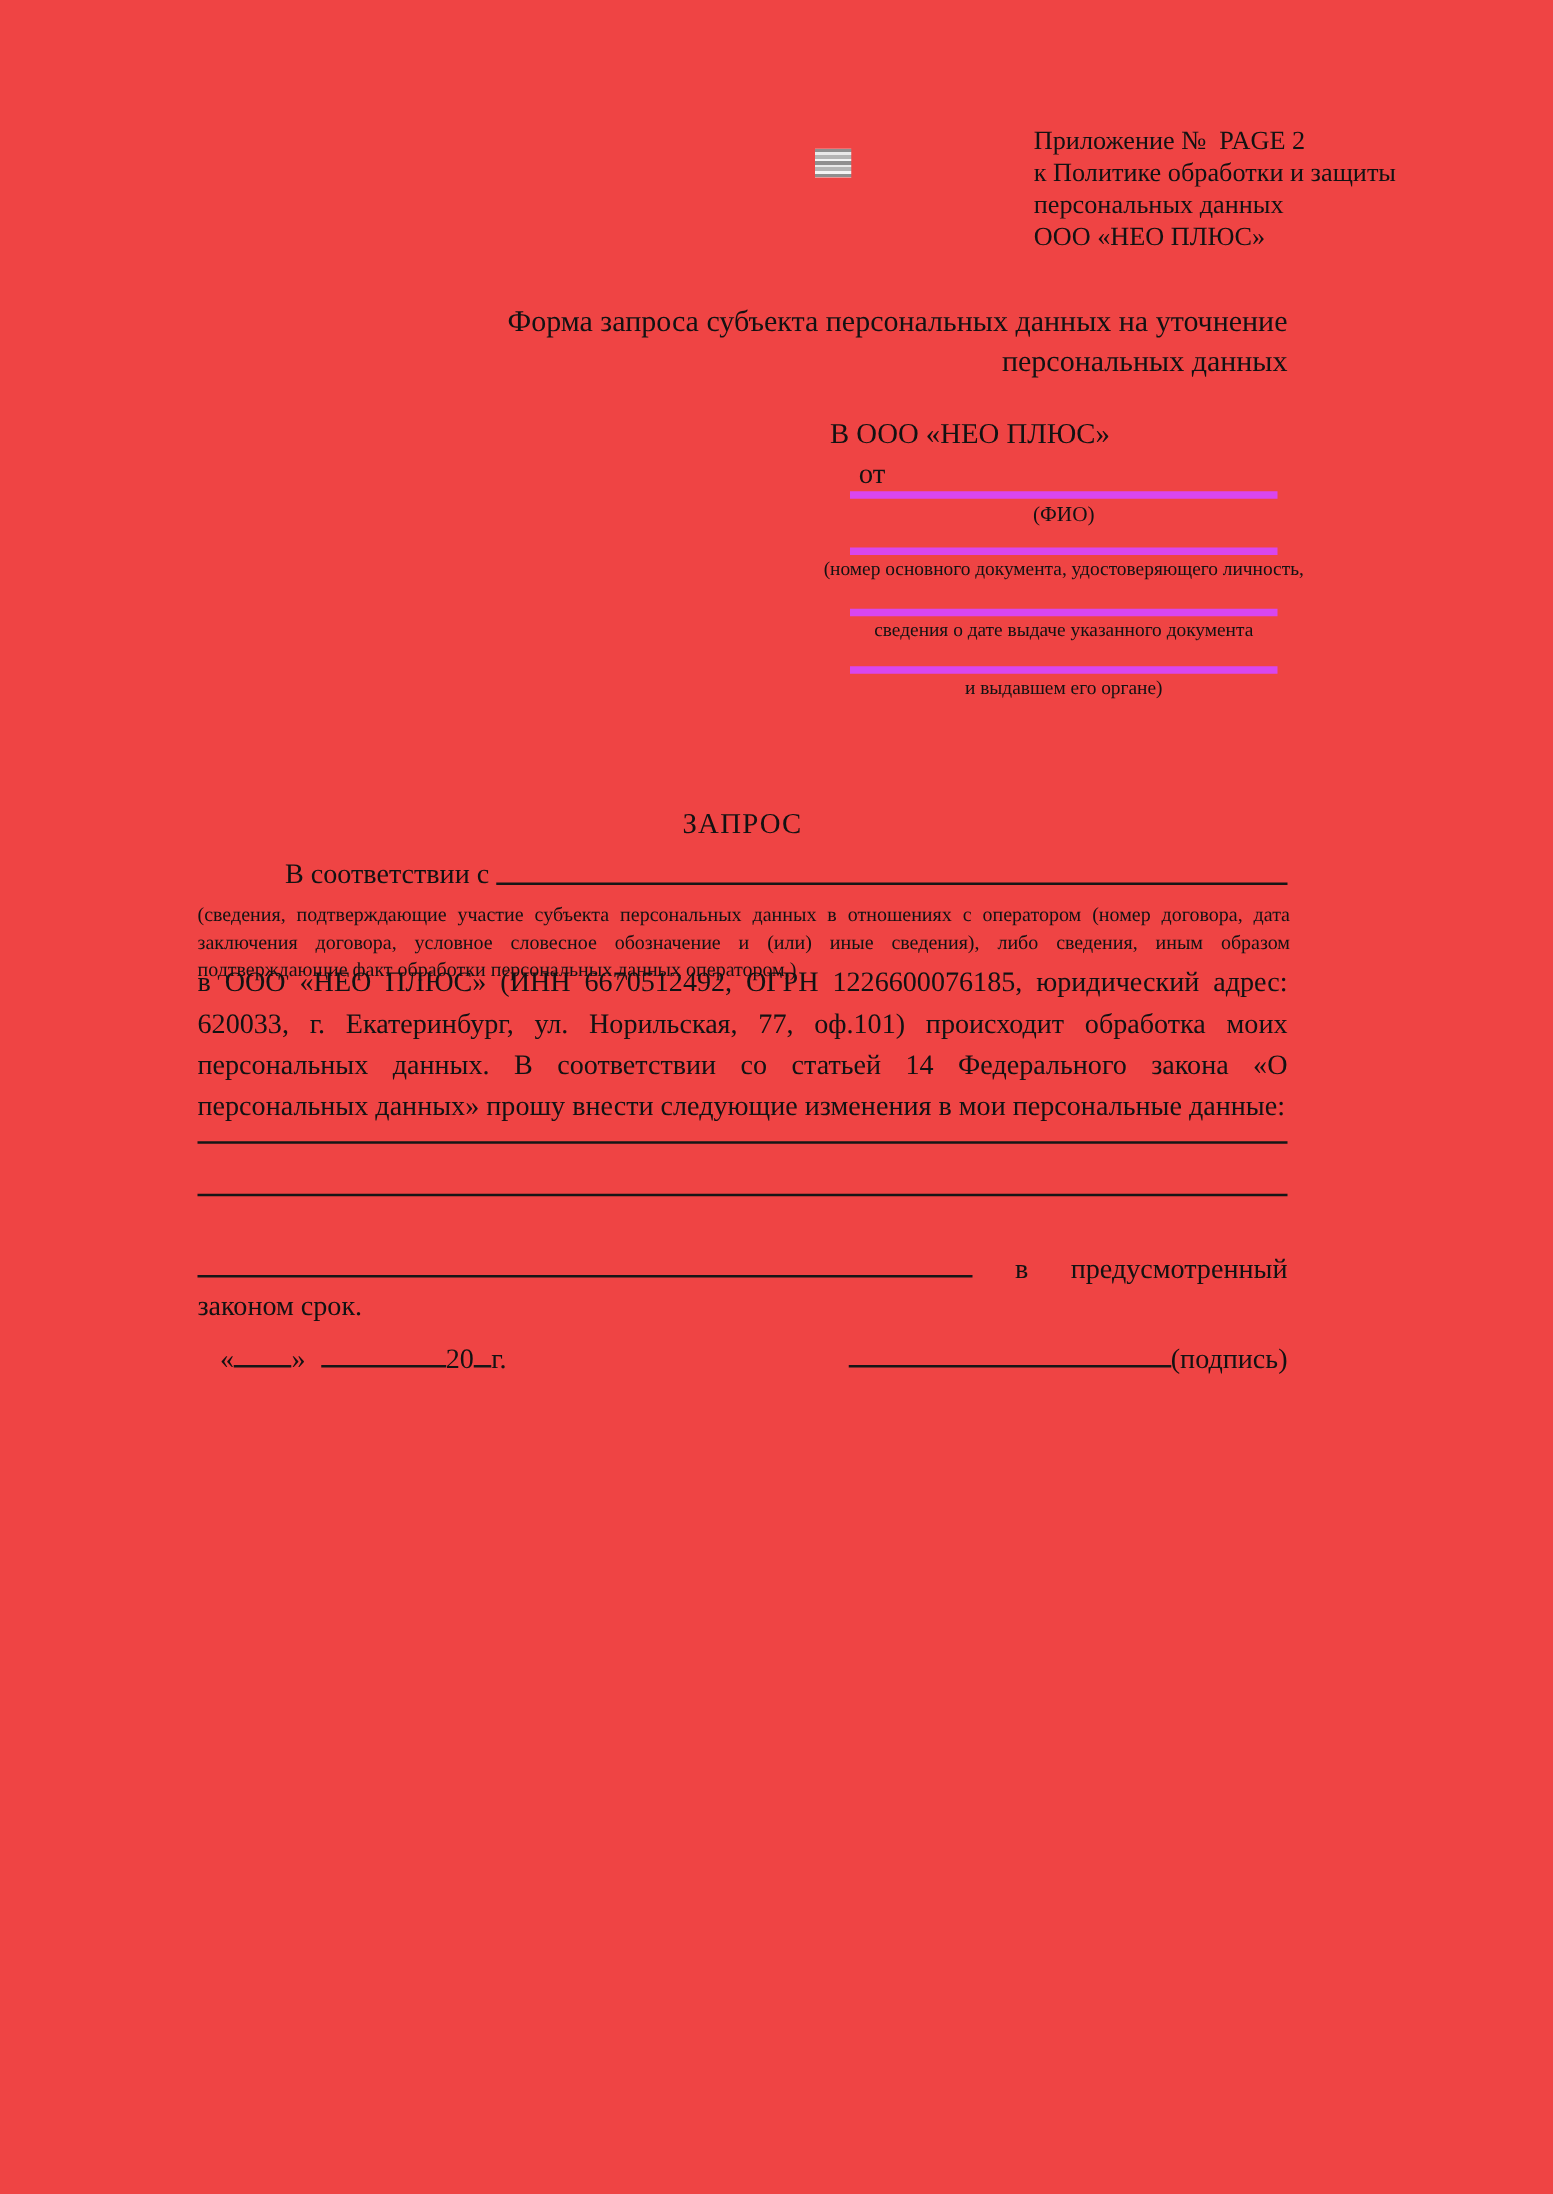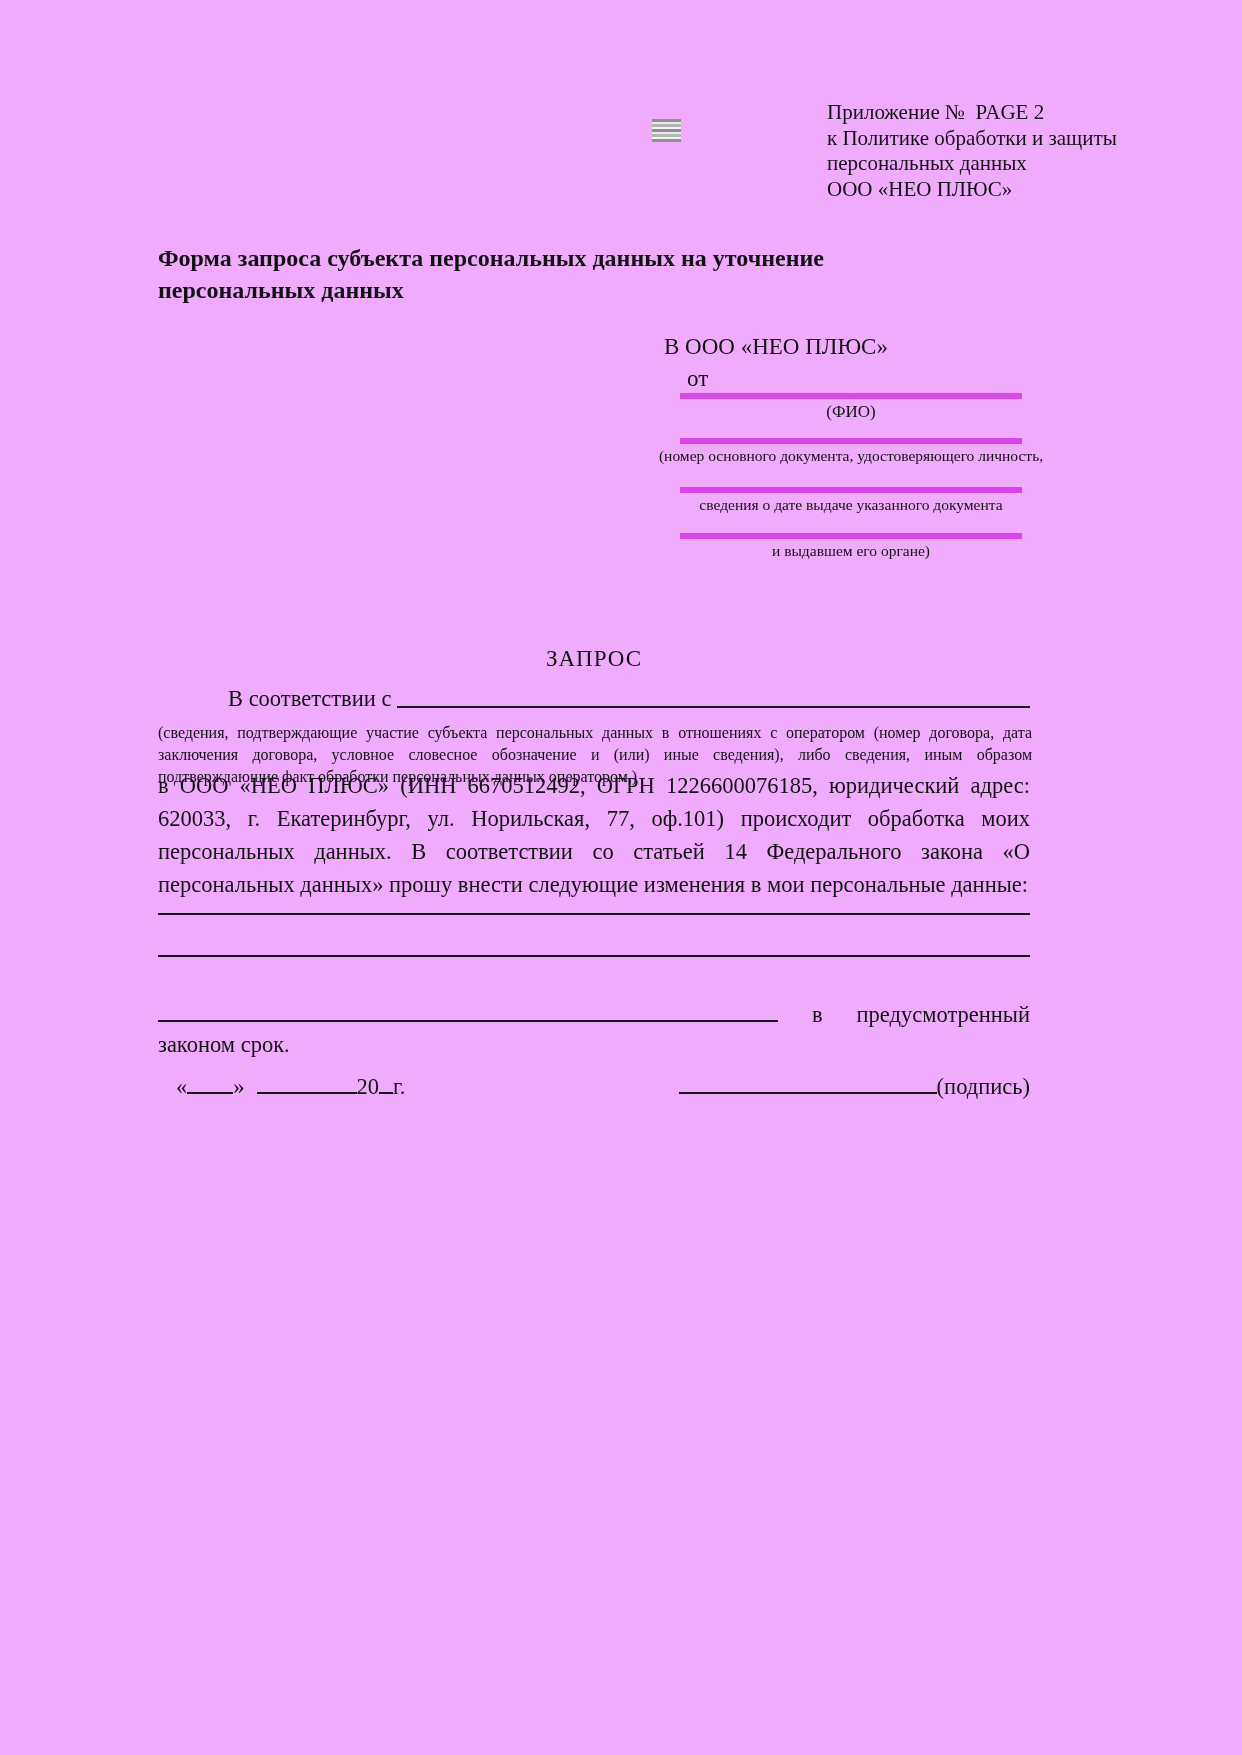--- a/index.html
+++ b/index.html
@@ -1,37 +1,37 @@
 <!DOCTYPE html>
 <html lang="ru"><head>
 <meta charset="utf-8">
 <style>
   html,body { margin:0; padding:0; background:#ffffff; }
   .page {
     position:relative;
     width:1242px; height:1755px;
-    background:#f0abfc;
+    background:#ef4444;
     color:#121212;
     font-family:"Liberation Serif","DejaVu Serif",serif;
     overflow:hidden;
   }
   
   .artifact {
     position:absolute; left:652px; top:119px; width:29px; height:23px;
     background:repeating-linear-gradient(180deg,
       #8f8f8f 0 3px, #e9e9e9 3px 5px, #b4b4b4 5px 8px, #f3f3f3 8px 10px);
   }
   .header-block {
     position:absolute; left:827px; top:100px;
     font-size:21px; line-height:25.5px;
   }
   .hdr-line { white-space:pre; }
   .title {
     position:absolute; left:158px; top:242px; width:872px;
-    text-align:left; font-weight:bold; font-size:24px; line-height:32px;
+    text-align:right; font-weight:normal; font-size:24px; line-height:32px;
   }
   .addr-to { position:absolute; left:664px; top:334px; font-size:23px; white-space:pre; }
   .addr-from { position:absolute; left:687px; top:366px; font-size:23px; }
   .field {
     position:absolute; left:680px; width:342px;
     border-top:6px solid #d946ef;
     display:flex; justify-content:center;
   }
   .field .cap { white-space:pre; padding-top:3px; }
   .cap-lg { font-size:17px; }

